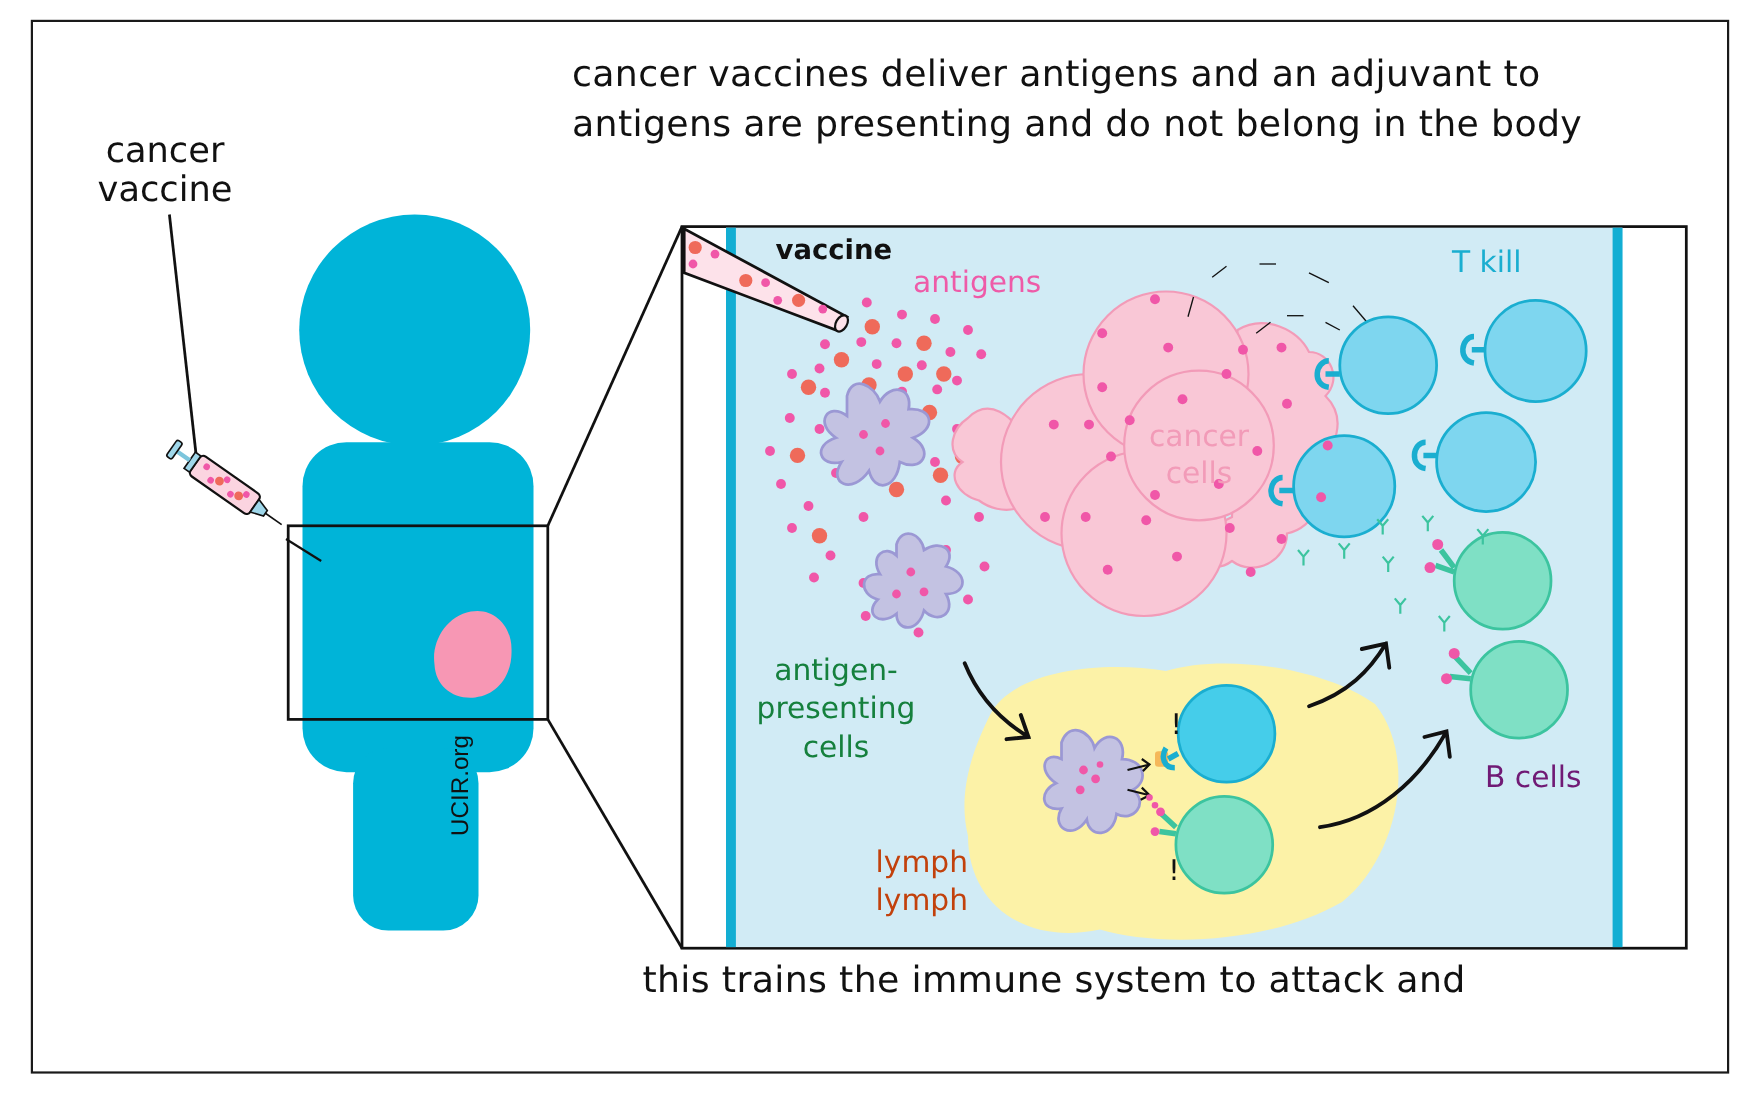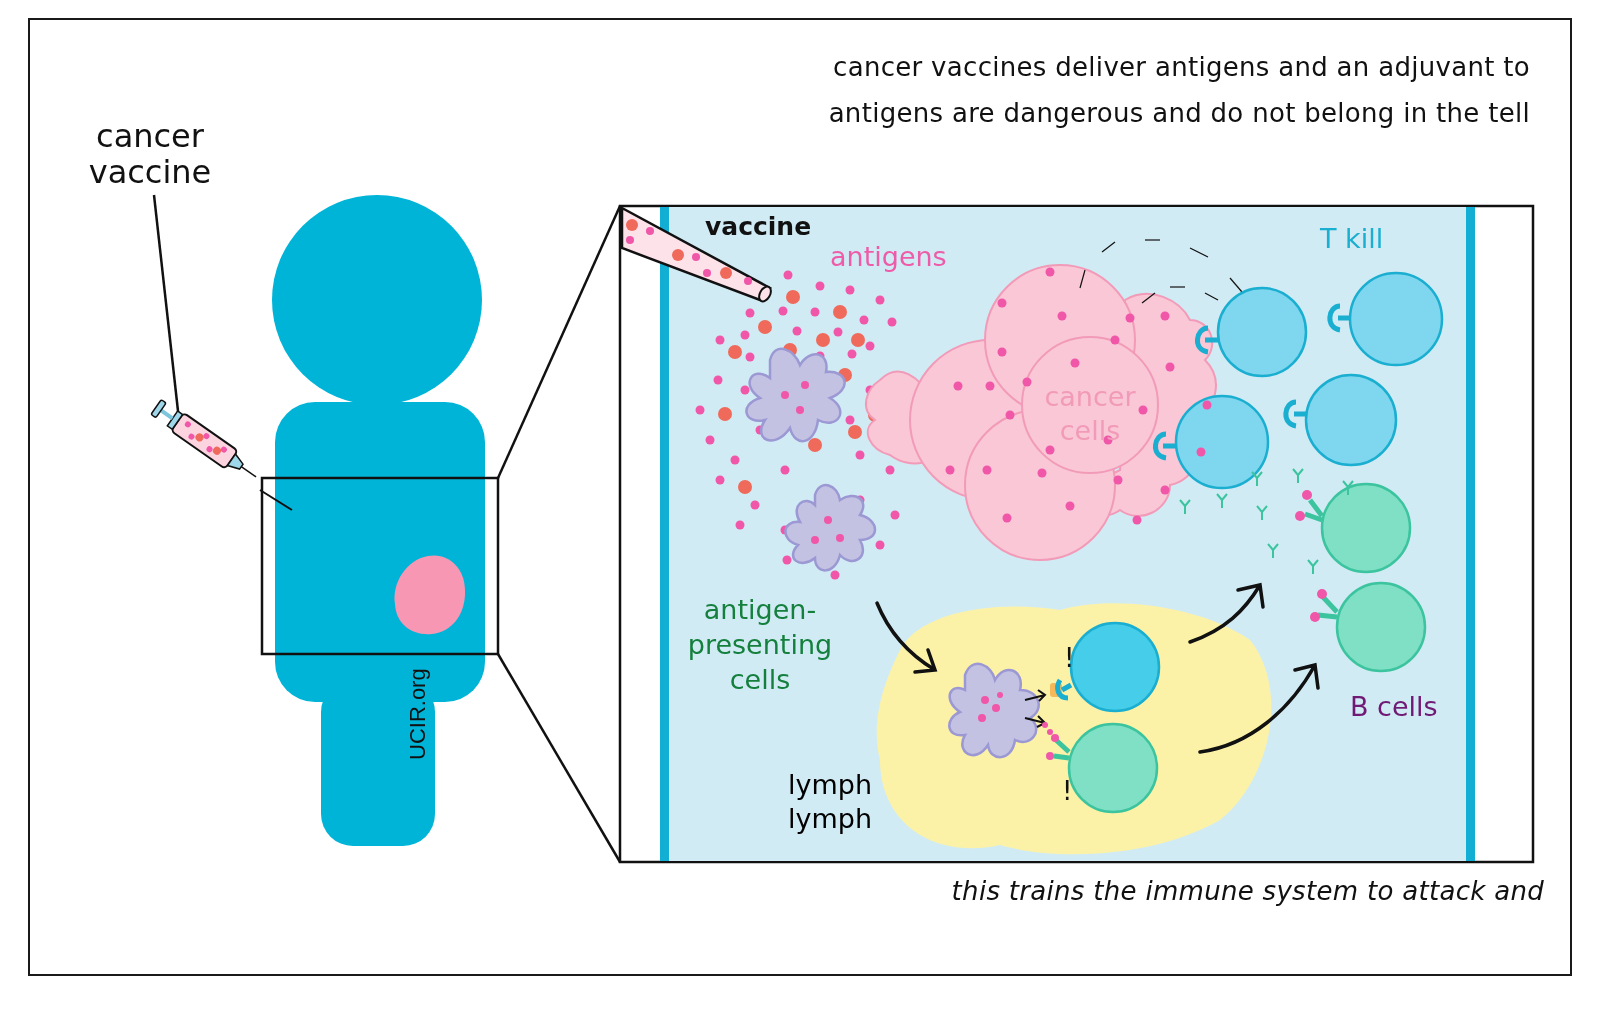--- a/index.html
+++ b/index.html
@@ -1,19 +1,19 @@
 <!DOCTYPE html>
 <html><head>
 <meta charset="utf-8">
 <style>
   html, body { margin:0; padding:0; background:#ffffff; }
   body { width:1600px; height:1013px; position:relative; overflow:hidden; font-family:"DejaVu Sans", sans-serif; }
   .frame { position:absolute; left:28px; top:18px; width:1544px; height:958px; border:2px solid #1a1a1a; box-sizing:border-box; background:#fff; }
   svg { position:absolute; left:0; top:0; }
-  .cap { position:absolute; text-align:right; color:#111; font-size:26px; line-height:46px; letter-spacing:0.3px; }
+  .cap { position:absolute; text-align:left; color:#111; font-size:33px; line-height:46px; letter-spacing:0.3px; }
   .lbl { position:absolute; font-size:27px; line-height:34px; text-align:center; }
 </style>
 </head>
 <body>
 
 <div class="frame"></div>
 
 <svg width="1600" height="1013" viewBox="0 0 1600 1013">
 
   <g>
@@ -256,24 +256,24 @@
     <path d="M1190,642 C1225,630 1245,610 1260,585 M1238,590 L1260,585 L1263,607"></path>
     <path d="M1200,752 C1250,745 1290,710 1315,665 M1295,670 L1315,665 L1318,688"></path>
   </g>
 
   <text x="1064" y="667" font-size="26" fill="#111" font-family="DejaVu Sans, sans-serif">!</text>
   <text x="1062" y="800" font-size="26" fill="#111" font-family="DejaVu Sans, sans-serif">!</text>
 </svg>
 
 <div class="cap" style="left:520px; top:44px; width:1010px;">
   <div>cancer vaccines deliver antigens and an adjuvant to</div>
-  <div>antigens are dangerous and do not belong in the tell</div>
-</div>
-
-<div class="cap" style="left:624px; top:868px; width:920px;font-style:italic;">
+  <div>antigens are presenting and do not belong in the body</div>
+</div>
+
+<div class="cap" style="left:584px; top:868px; width:920px;">
   <div>this trains the immune system to attack and</div>
 </div>
 
 <div class="lbl" style="left:70px; top:118px; width:160px; font-size:32px; line-height:36px; color:#111;">
   <div>cancer</div>
   <div>vaccine</div>
 </div>
 
 <div style="position:absolute; left:405px; top:760px; width:120px; height:24px; transform:rotate(-90deg); transform-origin:left top; font-family:'Liberation Sans', sans-serif; font-size:22px; color:#111; white-space:nowrap;">UCIR.org</div>
 
@@ -282,17 +282,17 @@
 <div class="lbl" style="left:1320px; top:222px; color:#1aaed0;">T kill</div>
 <div class="lbl" style="left:1030px; top:380px; width:120px; color:#f29bb8;">
   <div>cancer</div>
   <div>cells</div>
 </div>
 <div class="lbl" style="left:680px; top:592px; width:160px; color:#15803d; line-height:35px;">
   <div>antigen-</div>
   <div>presenting</div>
   <div>cells</div>
 </div>
-<div class="lbl" style="left:780px; top:768px; width:100px; color:#000000;">
+<div class="lbl" style="left:780px; top:768px; width:100px; color:#c2410c;text-align:right;">
   <div>lymph</div>
   <div>lymph</div>
 </div>
 <div class="lbl" style="left:1350px; top:690px; color:#701a75;">B cells</div>
 
 </body></html>

